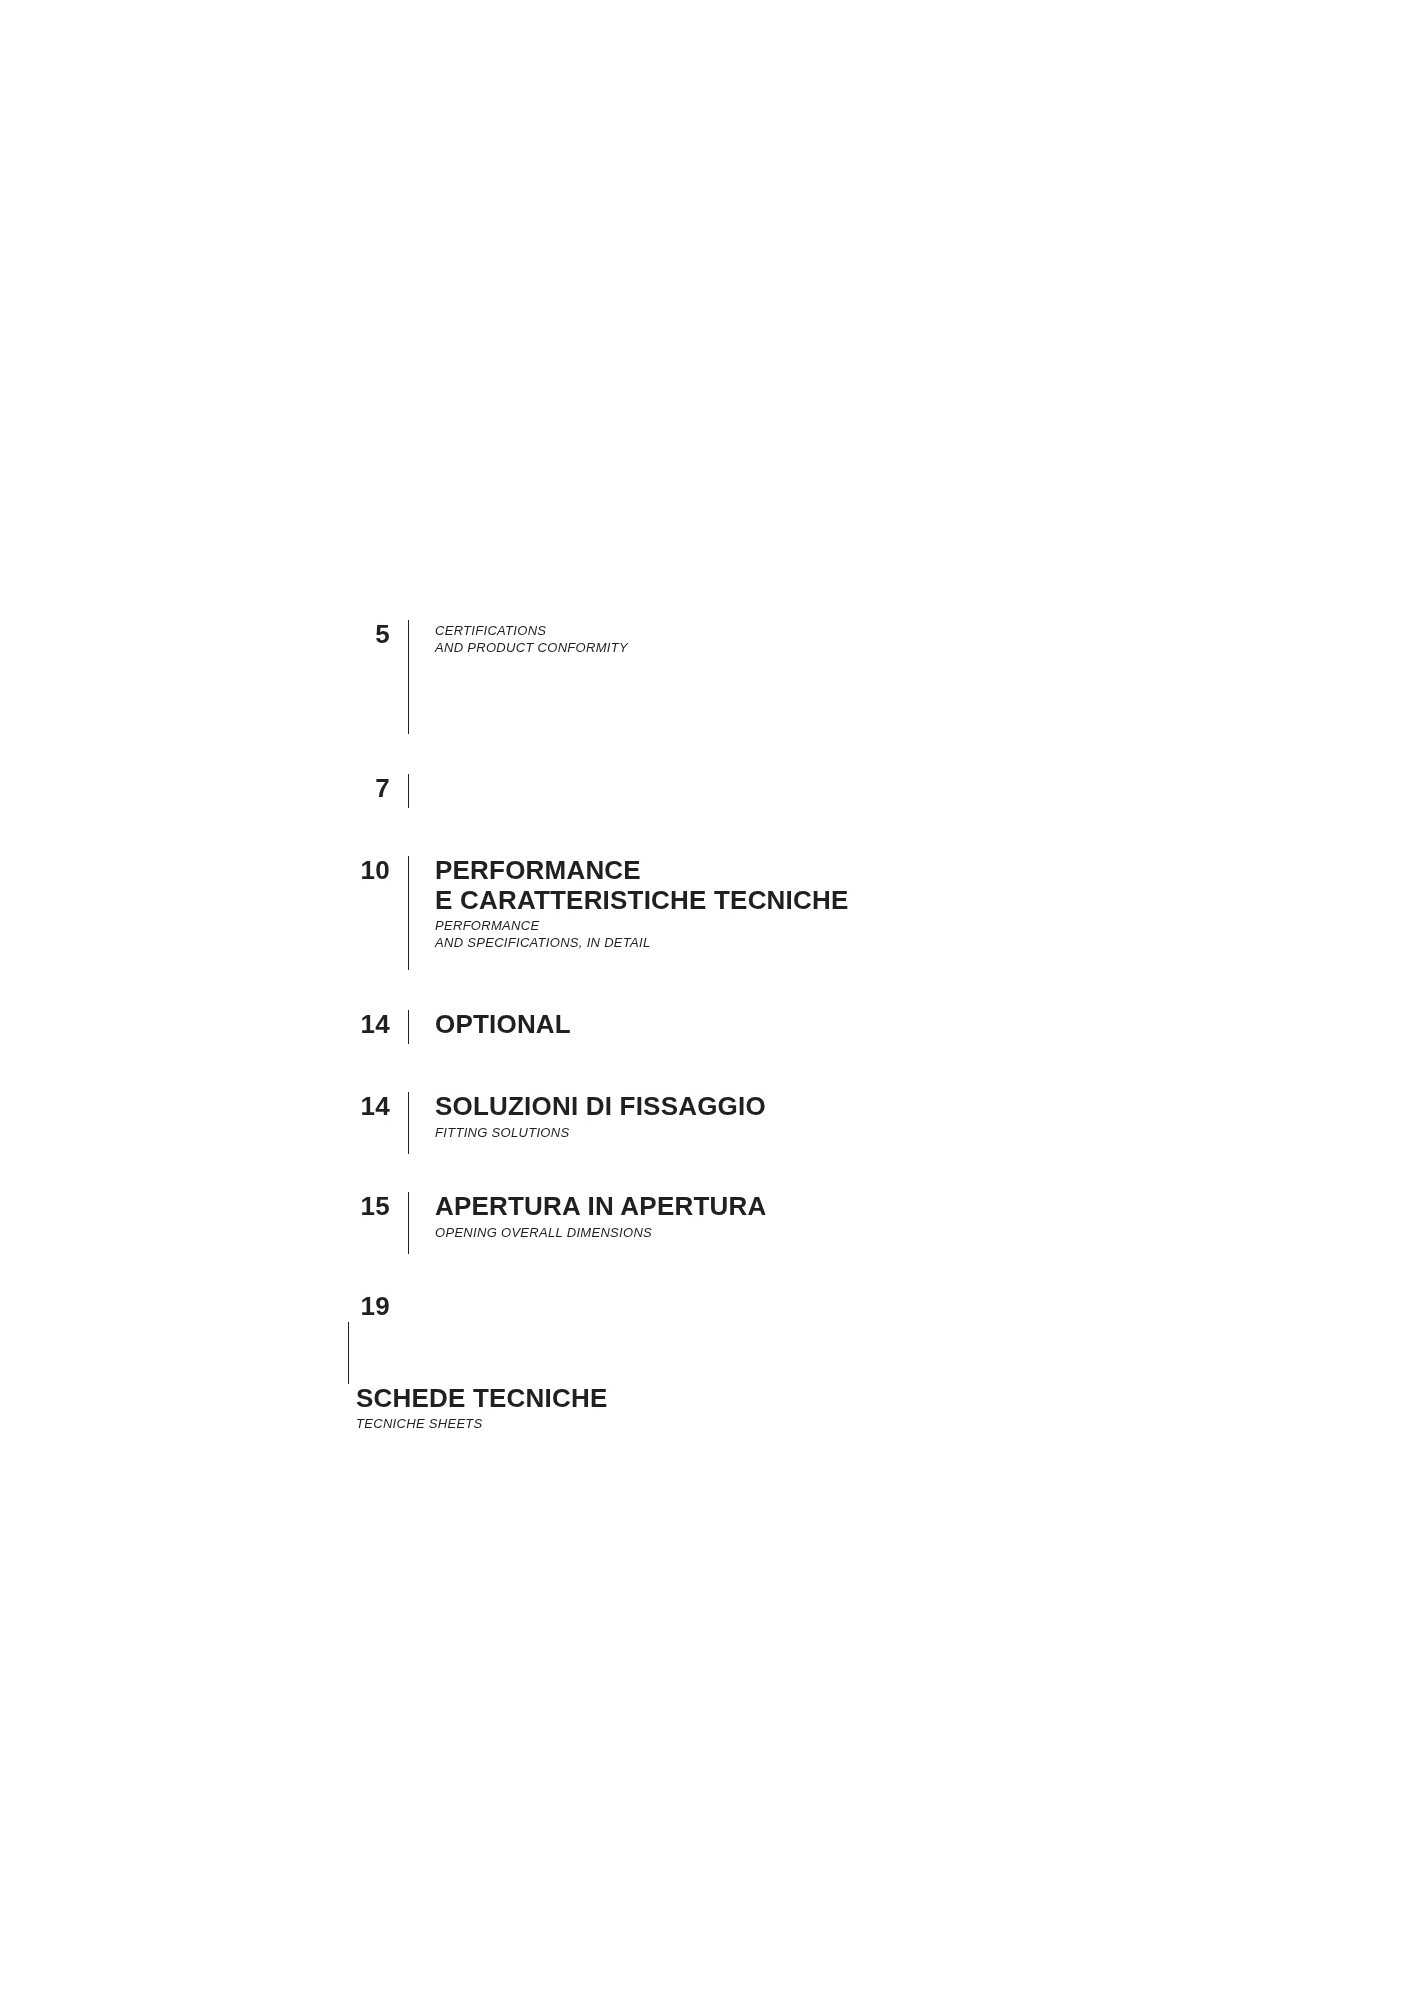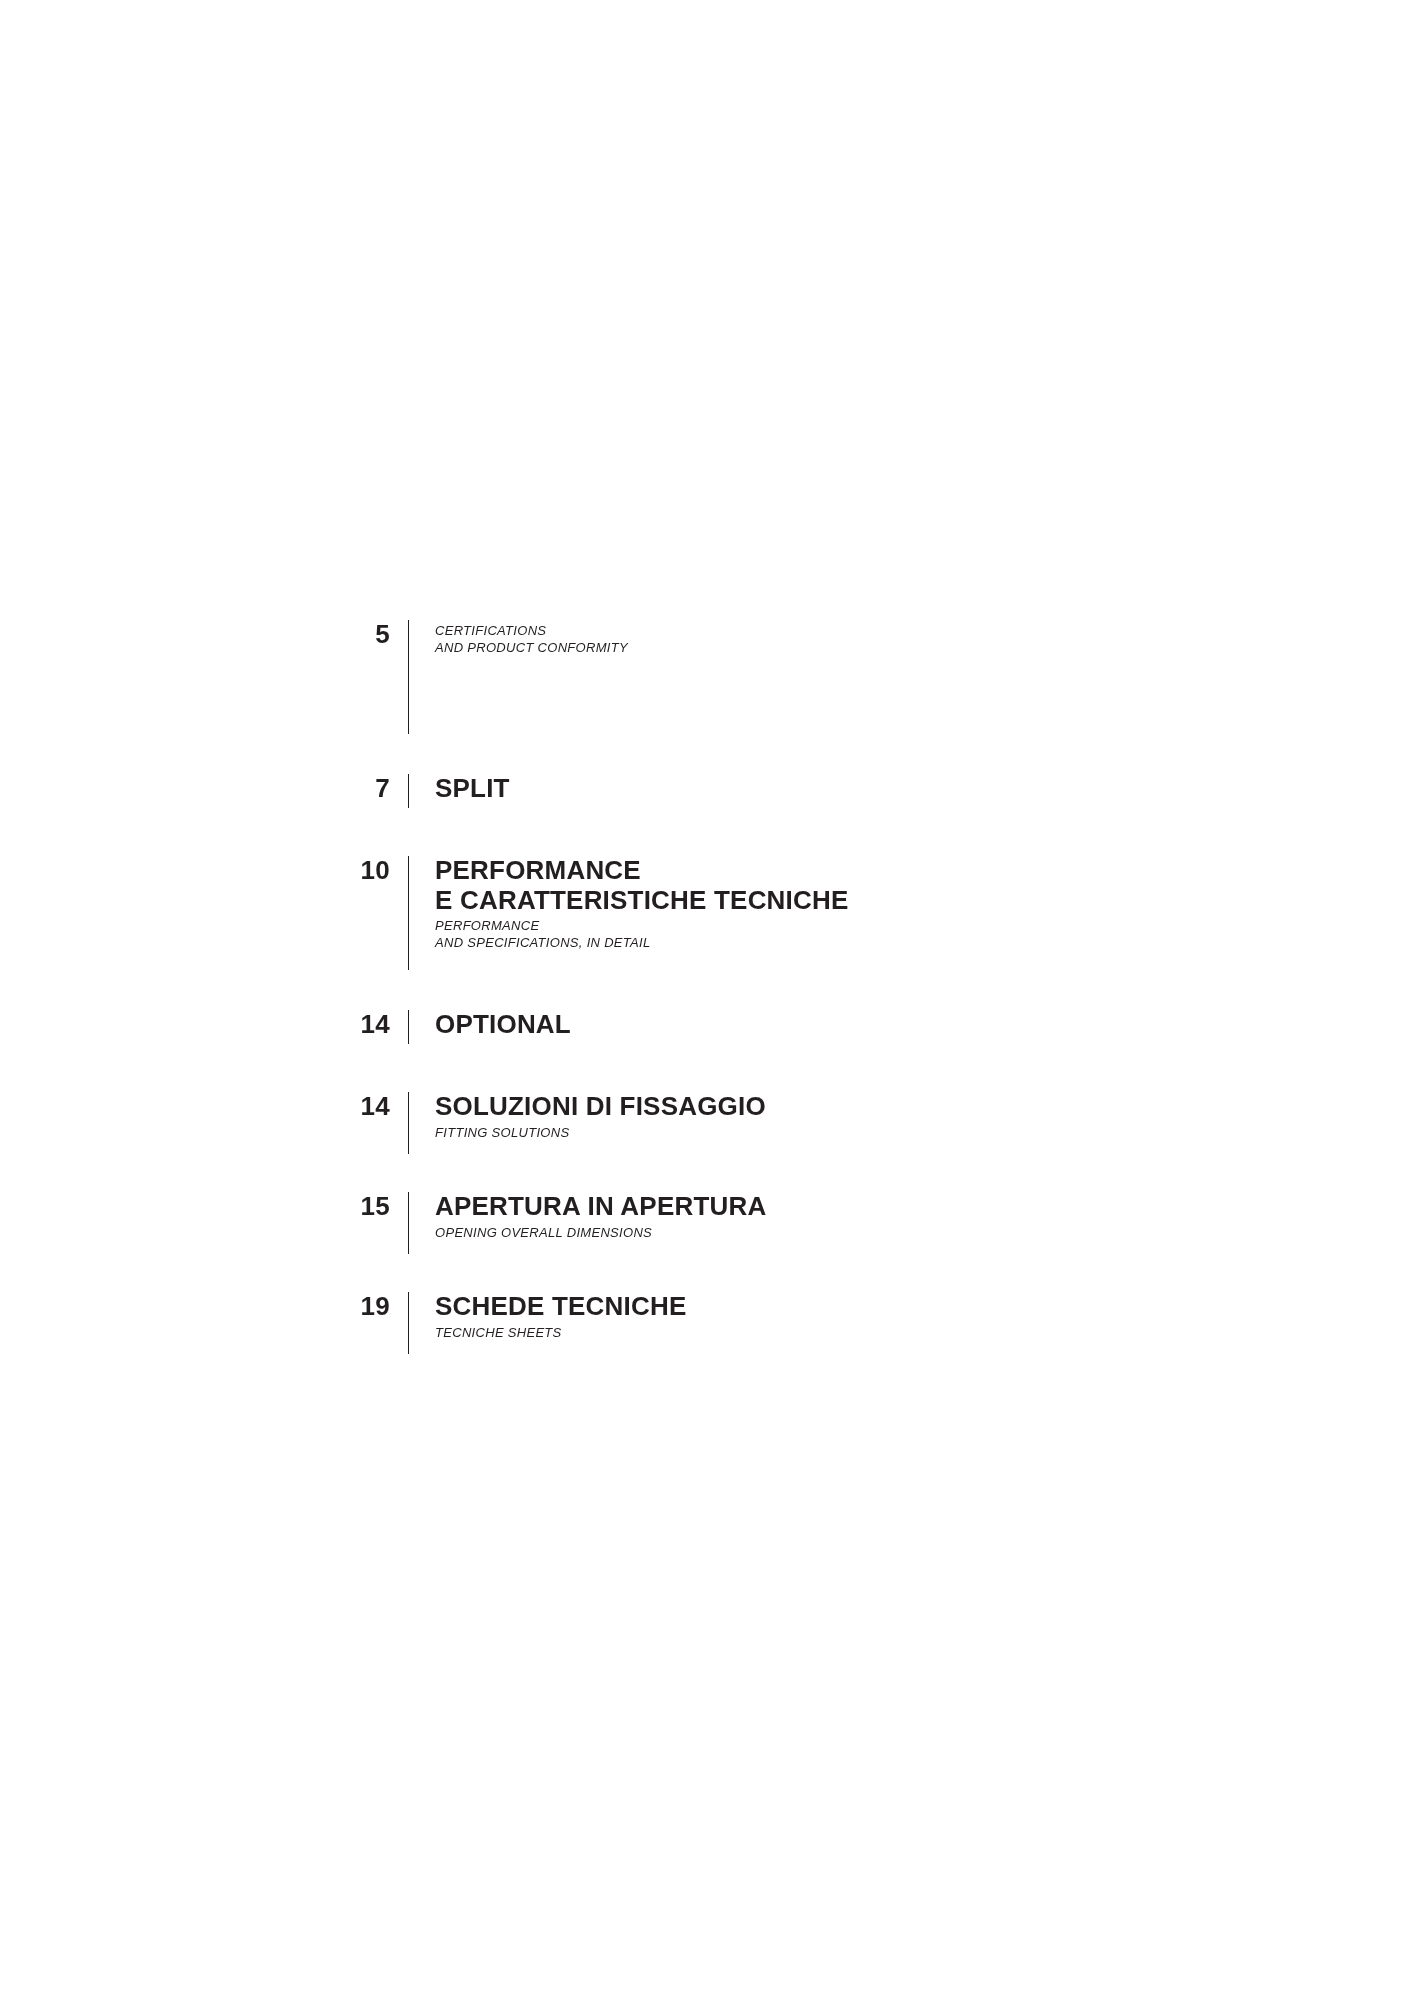--- a/index.html
+++ b/index.html
@@ -32,20 +32,21 @@
     width: 760px;
   }
 
   .toc-entry {
     display: flex;
     align-items: flex-start;
     margin-bottom: 38px;
   }
   .toc-entry:last-child {
     margin-bottom: 0;
+    flex-direction: column;
   }
 
   .toc-page {
     width: 60px;
     text-align: right;
     font-size: 26px;
     font-weight: bold;
     line-height: 1.14;
     padding-right: 0;
     letter-spacing: 0.3px;
@@ -111,24 +112,20 @@
       <div class="toc-rule"></div>
       <div class="toc-text">
         <div class="toc-sub">CERTIFICATIONS
 AND PRODUCT CONFORMITY</div>
       </div>
     </div>
 
     <div class="toc-entry e1">
       <div class="toc-page">7</div>
       <div class="toc-rule"></div>
-      <div class="toc-text">
-        <div class="toc-title">SPLIT</div>
-
-      </div>
     </div>
 
     <div class="toc-entry e2">
       <div class="toc-page">10</div>
       <div class="toc-rule"></div>
       <div class="toc-text">
         <div class="toc-title">PERFORMANCE
 E CARATTERISTICHE TECNICHE</div>
         <div class="toc-sub">PERFORMANCE
 AND SPECIFICATIONS, IN DETAIL</div>

